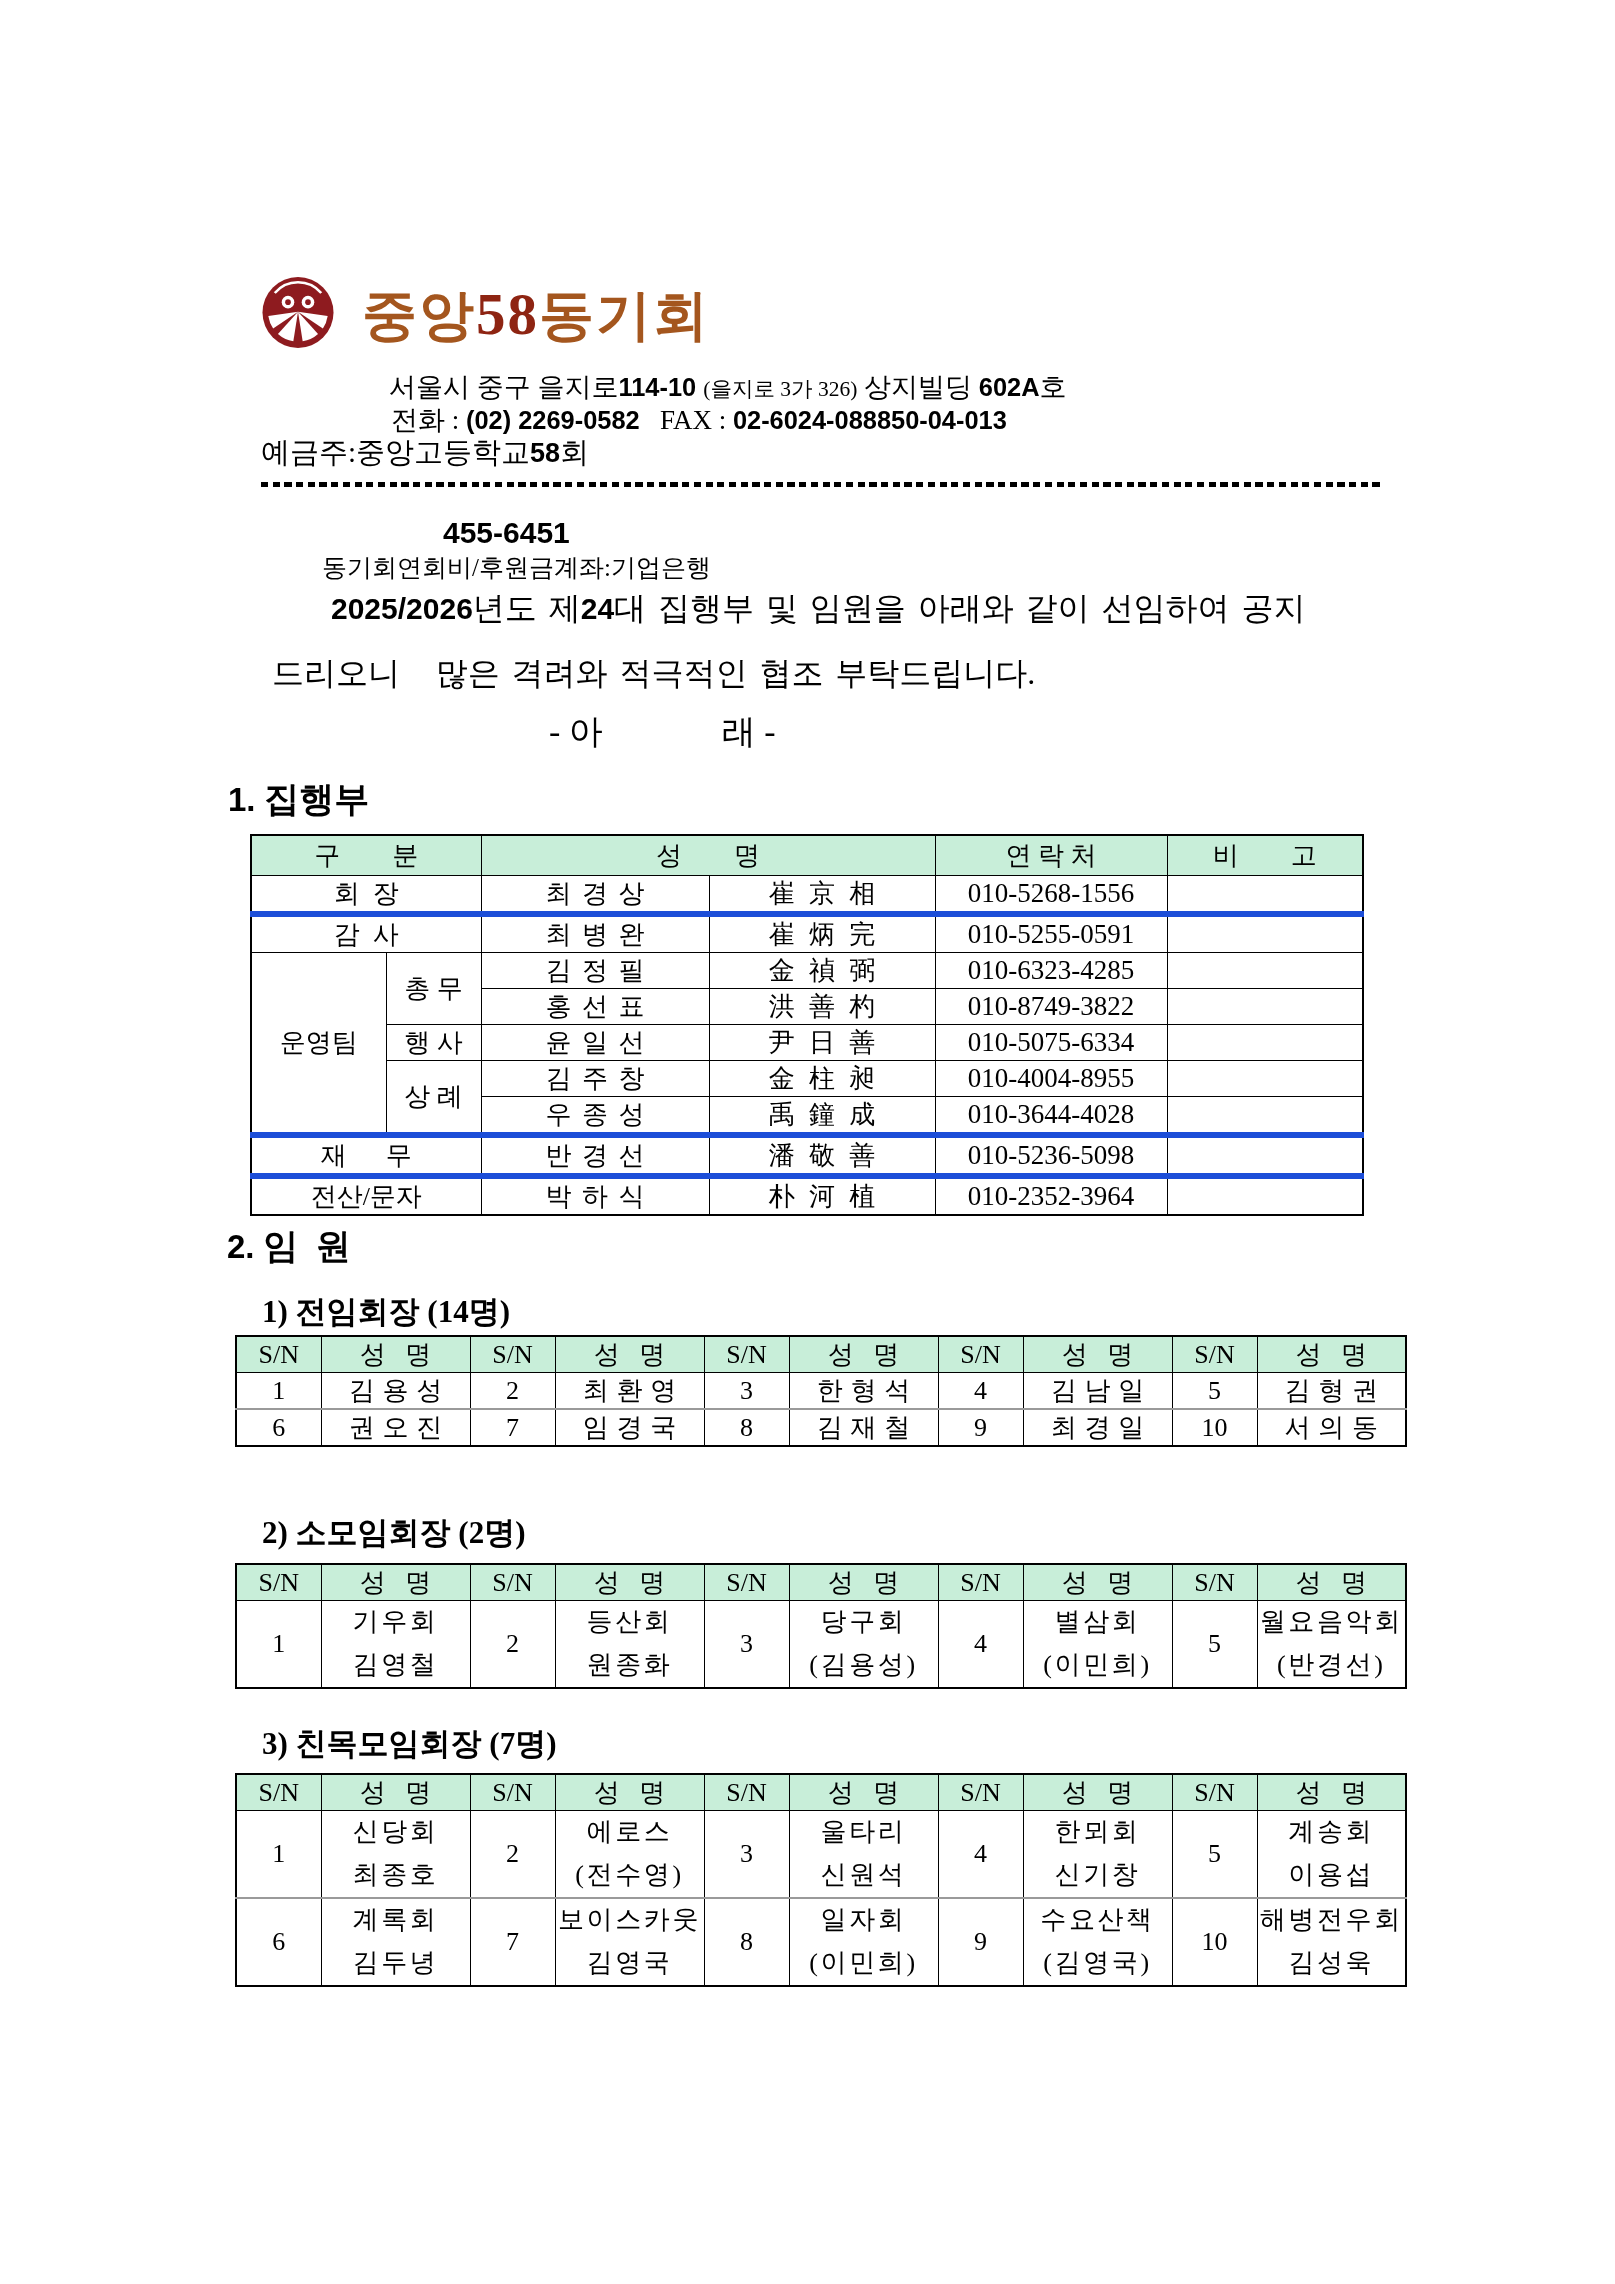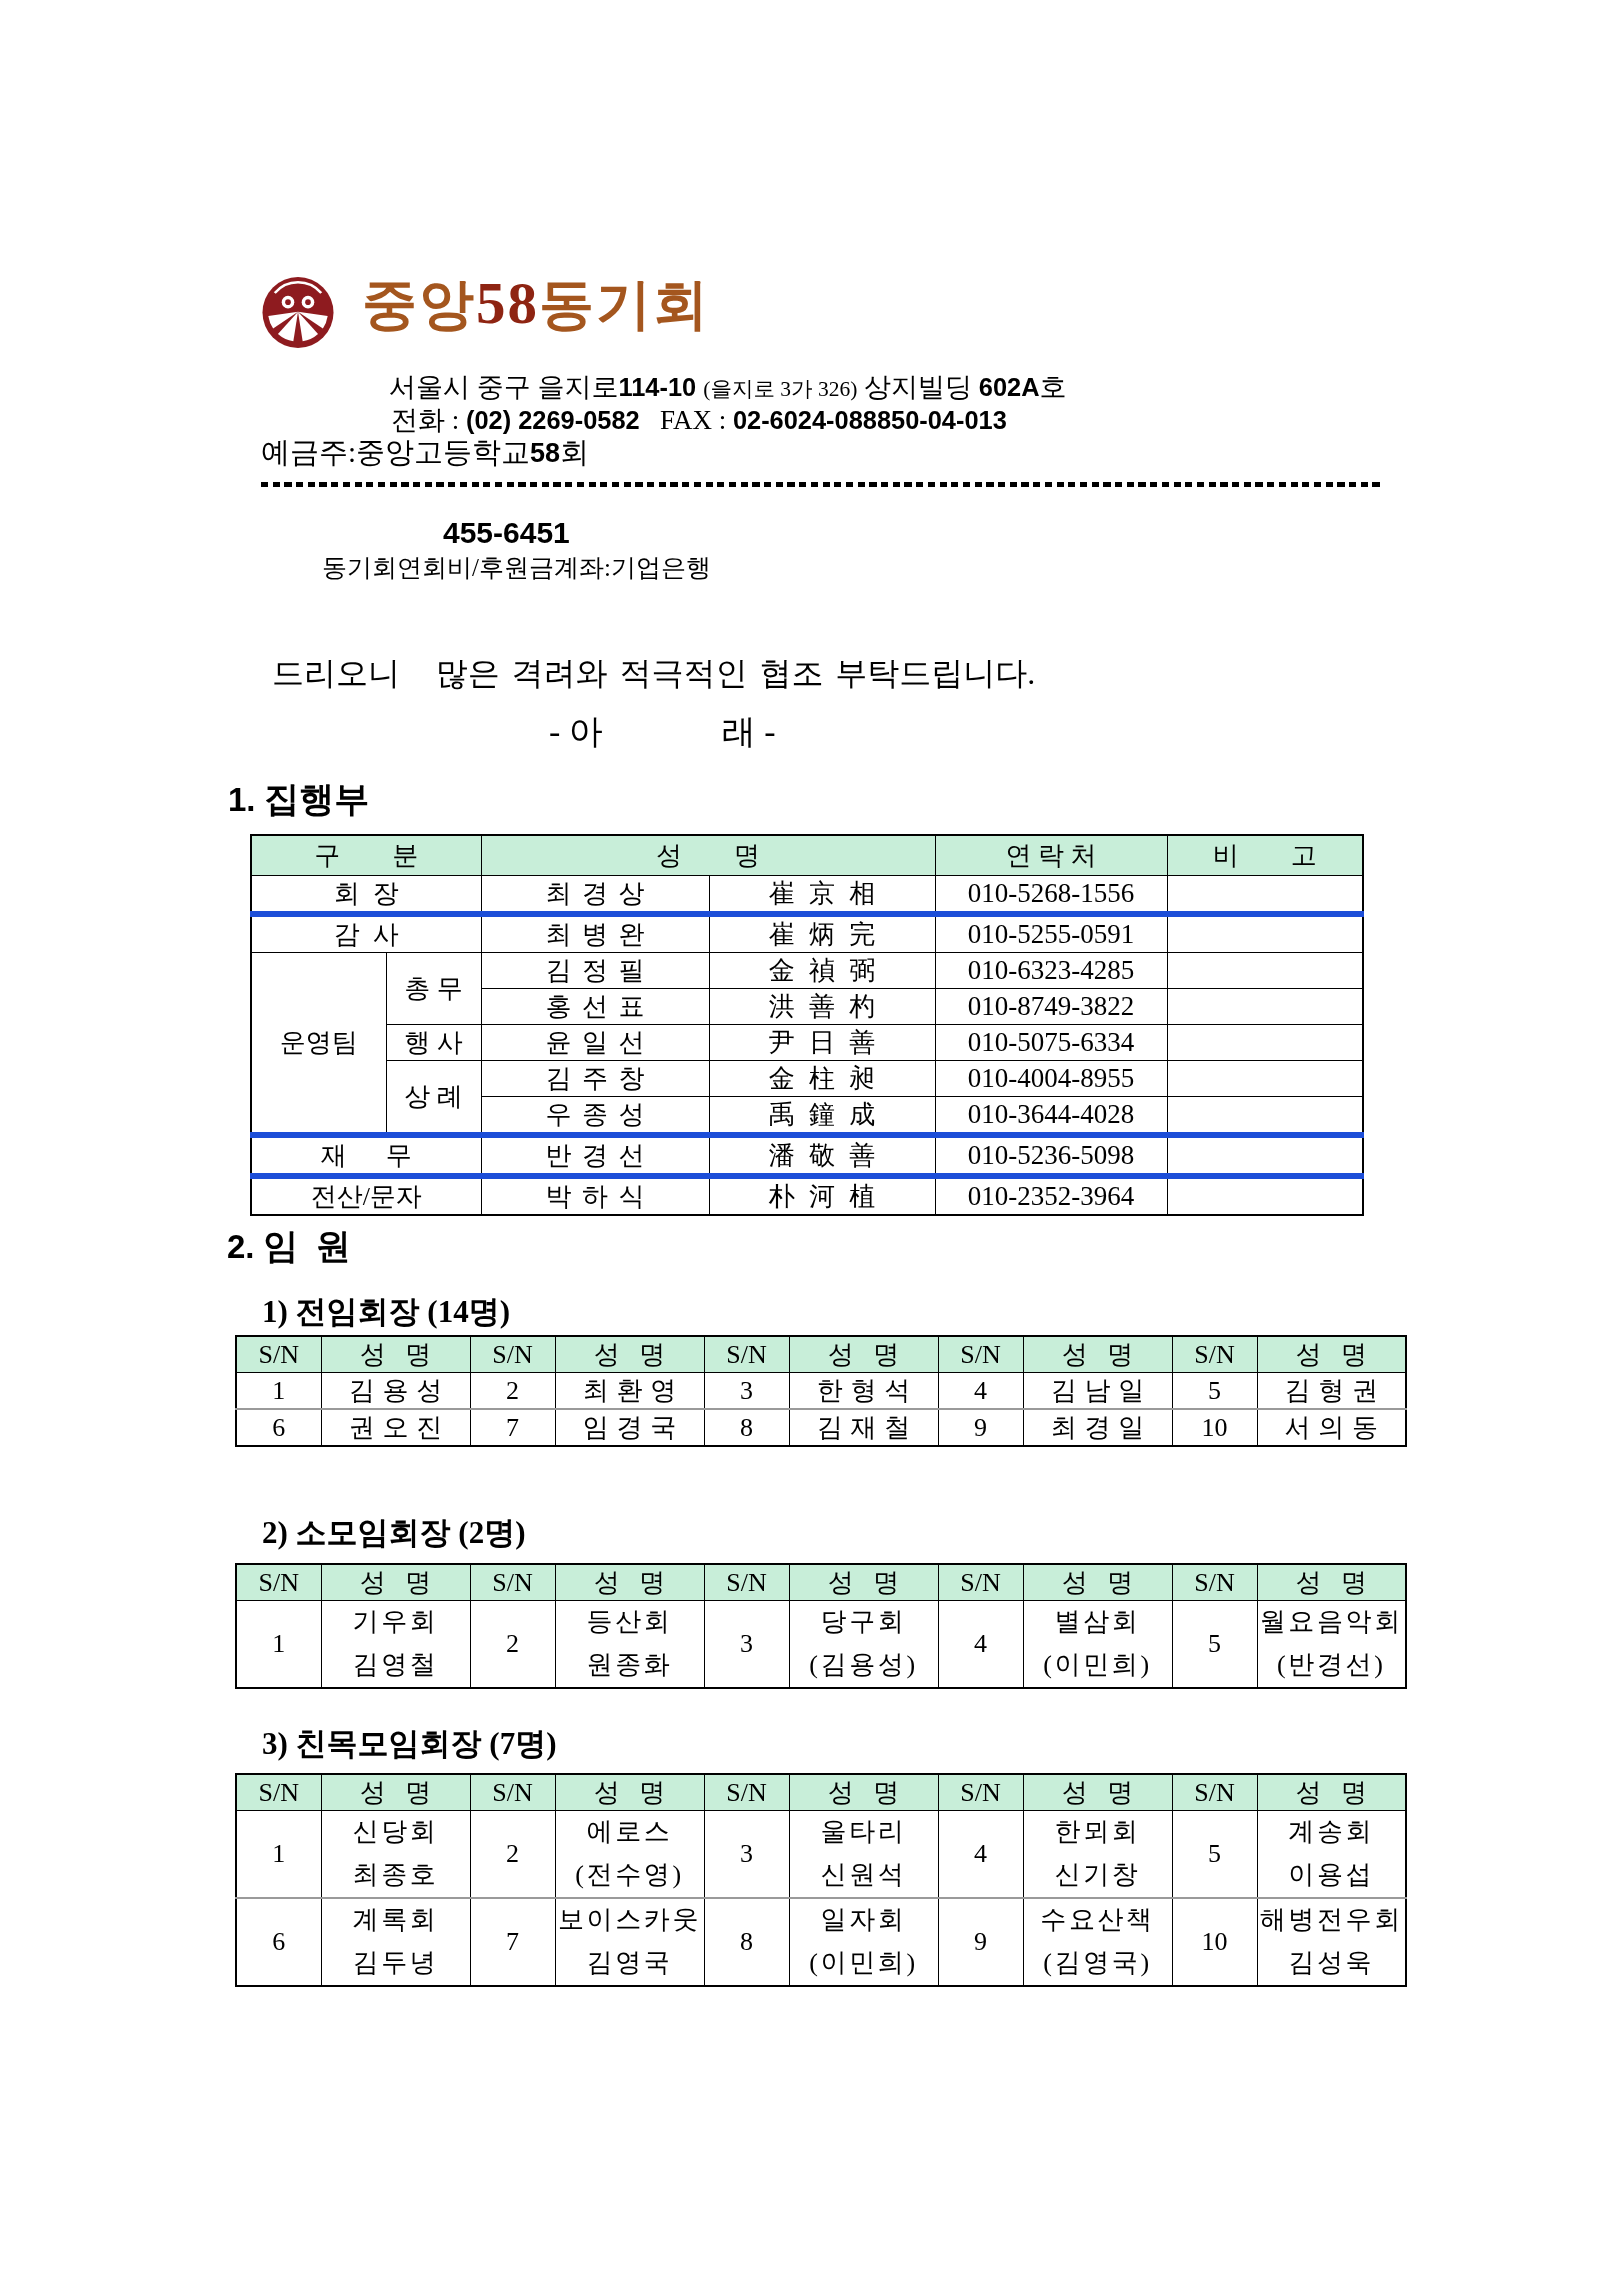--- a/index.html
+++ b/index.html
@@ -1,21 +1,21 @@
 <!DOCTYPE html>
 <html style="font-size:10.4px"><head>
 <meta charset="utf-8">
 <style>
   html,body { margin:0; padding:0; background:#ffffff; }
   body { width:1616px; height:2284px; font-family:"Liberation Serif","DejaVu Serif",serif; color:#000; }
   .page { position:relative; width:1616px; height:2284px; overflow:hidden; background:#fff; }
   .abs { position:absolute; }
 
   
-  .brand-title { font-size:55px; font-weight:bold; color:#a4561e; letter-spacing:2px; white-space:pre; line-height:58px; }
+  .brand-title { font-size:55px; font-weight:bold; color:#a4561e; letter-spacing:2px; white-space:pre; line-height:81px; }
   .brand-title .num { color:#8e2412; font-size:59px; font-family:"Liberation Serif",serif; }
   .addr { font-size:27px; white-space:pre;margin-left:24px; }
   .addr .dg { font-family:"Liberation Sans","DejaVu Sans",sans-serif; font-weight:bold; font-size:25.4px; }
   .paren { font-size:21.5px; }
   .acct-holder { font-size:29px; white-space:pre; }
   .acct-holder .dg { font-family:"Liberation Sans",sans-serif; font-weight:bold; font-size:27px; }
   .divider { width:1121px; height:4.6px; background:repeating-linear-gradient(90deg,#000 0 7.2px,transparent 7.2px 11.7px); }
 
   
   .acct-num { font-family:"Liberation Sans","DejaVu Sans",sans-serif; font-weight:bold; font-size:30px; }
@@ -79,20 +79,21 @@
 
   <div class="abs addr" style="left:367px; top:402px;"><span>전화 : </span><span class="dg">(02) 2269-0582</span><span>   FAX : </span><span class="dg">02-6024-088850-04-013</span></div>
 
   <div class="abs acct-holder" style="left:261px; top:433px;"><span>예금주:중앙고등학교</span><span class="dg">58</span><span>회</span></div>
 
   <div class="abs divider" style="left:261px; top:482px;"></div>
 
   <div class="abs acct-num" style="left:443px; top:516px;">455-6451</div>
   <div class="abs body46" style="left:322px; top:551px;">동기회연회비/후원금계좌:기업은행</div>
 
+  <div class="abs body49" style="left:331px; top:587px;"><span class="dg">2025/2026</span><span>년도 제</span><span class="dg">24</span><span>대 집행부 및 임원을 아래와 같이 선임하여 공지</span></div>
 
   <div class="abs body49" style="left:272px; top:652px;">드리오니   많은 격려와 적극적인 협조 부탁드립니다.</div>
 
   <div class="abs marker" style="left:549px; top:709px;">- 아              래 -</div>
 
   <div class="abs sec" style="left:228px; top:776px;"><span class="dg">1.</span><span> 집행부</span></div>
 
   <table class="abs exec" style="left:250px; top:834px;">
     <colgroup>
         <col style="width:135px">

